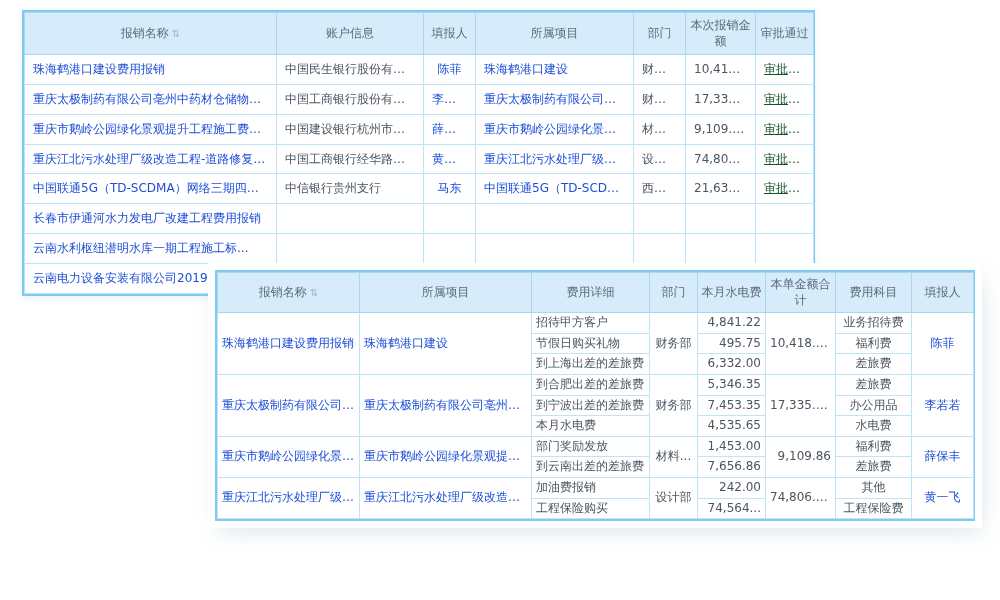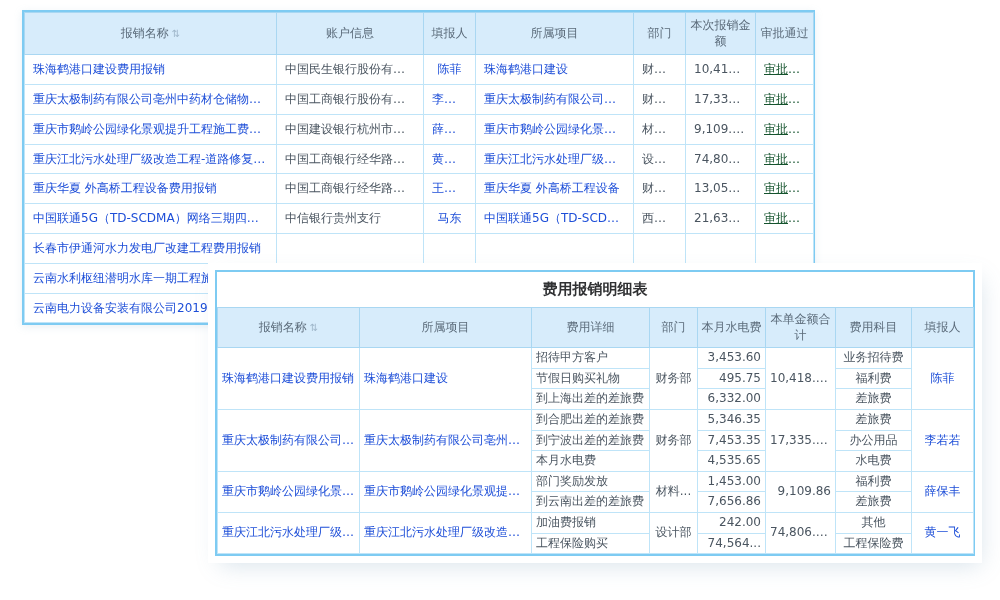--- a/index.html
+++ b/index.html
@@ -113,29 +113,20 @@
       <tr>
         <td class="link">重庆江北污水处理厂级改造工程-道路修复工程费用...</td>
         <td>中国工商银行经华路支行</td>
         <td class="link ctr">黄一飞</td>
         <td class="link">重庆江北污水处理厂级改造工...</td>
         <td class="ctr">设计部</td>
         <td class="num">74,806.00</td>
         <td class="status">审批通过</td>
       </tr>
       <tr>
-        <td class="link">重庆华夏 外高桥工程设备费用报销</td>
-        <td>中国工商银行经华路支行</td>
-        <td class="link ctr">王可可</td>
-        <td class="link">重庆华夏 外高桥工程设备</td>
-        <td class="ctr">财务部</td>
-        <td class="num">13,058.45</td>
-        <td class="status">审批通过</td>
-      </tr>
-      <tr>
         <td class="link">中国联通5G（TD-SCDMA）网络三期四川工程费...</td>
         <td>中信银行贵州支行</td>
         <td class="link ctr">马东</td>
         <td class="link">中国联通5G（TD-SCDMA）网...</td>
         <td class="ctr">西安项目部</td>
         <td class="num">21,633.00</td>
         <td class="status">审批通过</td>
       </tr>
       <tr>
         <td class="link">长春市伊通河水力发电厂改建工程费用报销</td>
@@ -162,21 +153,20 @@
         <td class="link"></td>
         <td class="ctr"></td>
         <td class="num"></td>
         <td class="status"></td>
       </tr>
     </tbody>
   </table>
 </div>
 
 <div class="panel panel-front">
-  <div class="panel-title" style="padding:8px 0;">费用报销明细表</div>
   <table class="dt">
     <colgroup>
       <col style="width:142px">
         <col style="width:172px">
         <col style="width:118px">
         <col style="width:48px">
         <col style="width:68px">
         <col style="width:70px">
         <col style="width:76px">
         <col style="width:62px">
@@ -193,21 +183,21 @@
         <th>填报人</th>
       </tr>
     </thead>
     <tbody>
 
       <tr>
         <td class="link" rowspan="3">珠海鹤港口建设费用报销</td>
         <td class="link" rowspan="3">珠海鹤港口建设</td>
         <td>招待甲方客户</td>
         <td class="ctr" rowspan="3">财务部</td>
-        <td class="num">3,453.60</td>
+        <td class="num">4,841.22</td>
         <td class="num" rowspan="3">10,418.60</td>
         <td class="ctr">业务招待费</td>
         <td class="link ctr" rowspan="3">陈菲</td>
       </tr>
       <tr>
         <td>节假日购买礼物</td>
         <td class="num">495.75</td>
         <td class="ctr">福利费</td>
       </tr>
       <tr>

